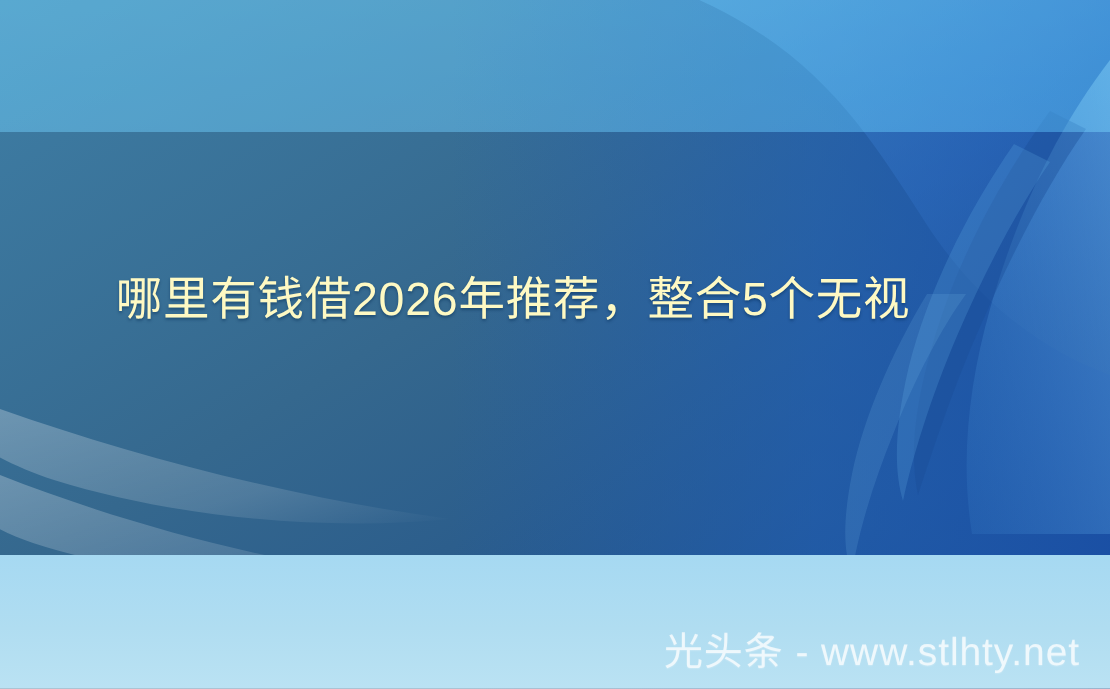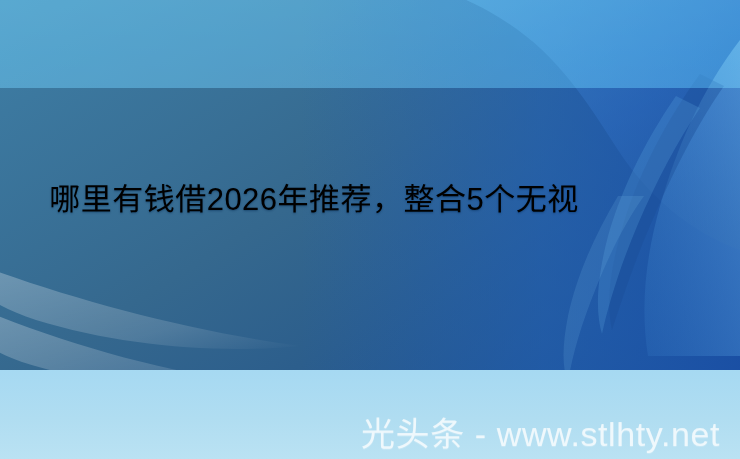--- a/index.html
+++ b/index.html
@@ -57,39 +57,40 @@
     background: linear-gradient(180deg, #a6d9f2 0%, #b0ddf1 55%, #bae2f3 100%);
   }
 
   
   .headline {
     position: absolute;
     left: 0;
     top: 178px;
     width: 628px;
     text-align: center;
-    color: #000000;
+    color: #fef9c3;
     font-size: 31px;
     line-height: 44px;
     letter-spacing: 0.5px;
     font-weight: 400;
     text-shadow: 0 1px 2px rgba(0, 40, 80, .45);
     white-space: nowrap;
+    padding-left: 28px;
   }
   .headline .hl-line {
     display: block;
   }
 
   
   .watermark {
     position: absolute;
     right: 20px;
     top: 419px;
     color: rgba(255, 255, 255, .72);
-    font-size: 34px;
+    font-size: 26px;
     line-height: 30px;
     letter-spacing: .6px;
     white-space: nowrap;
     text-shadow: 0 1px 1px rgba(255, 255, 255, .25);
   }
 </style>
 </head>
 <body>
 
 <div id="banner">

